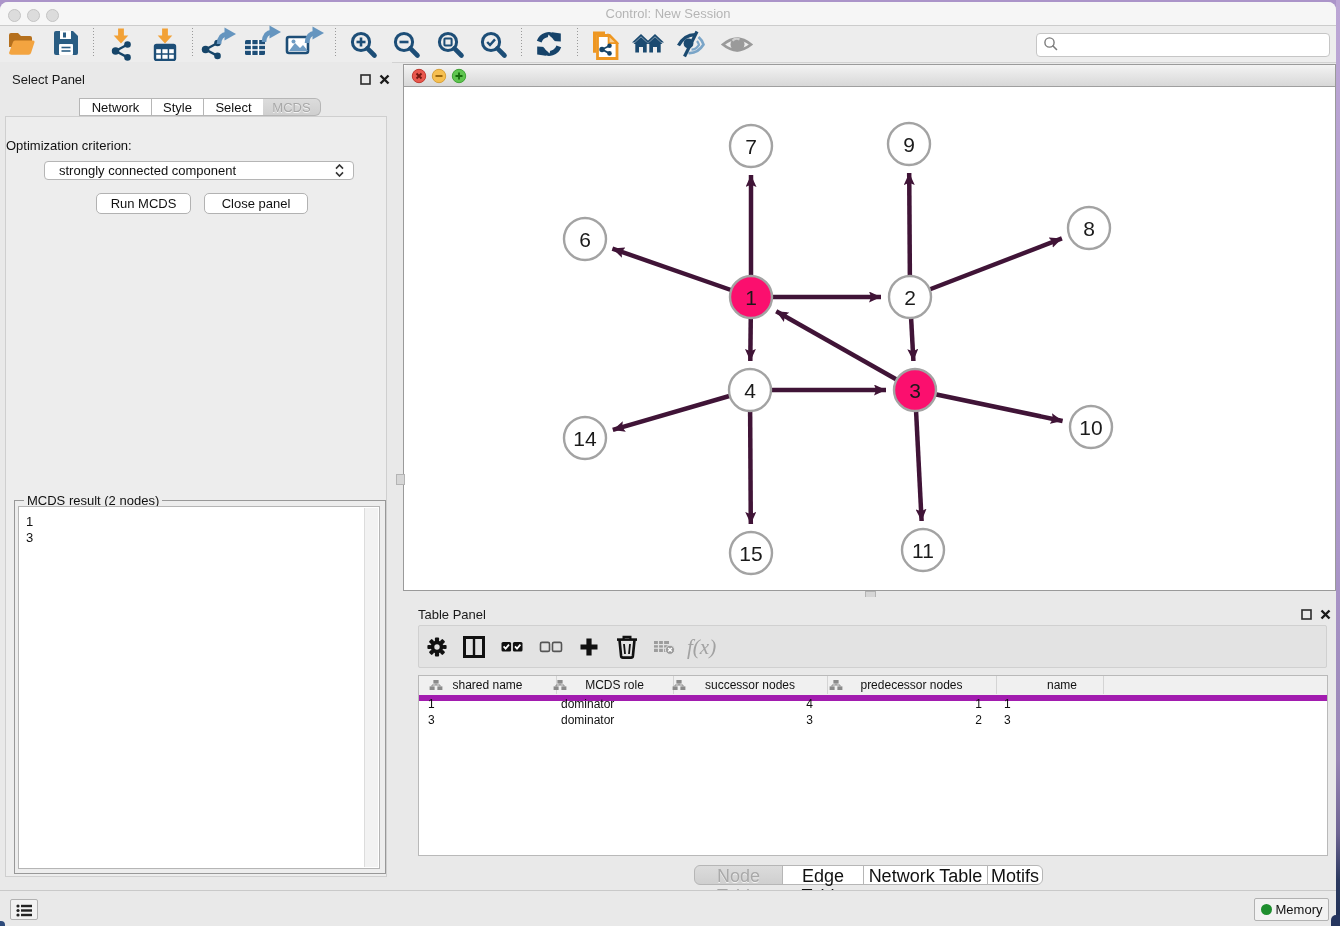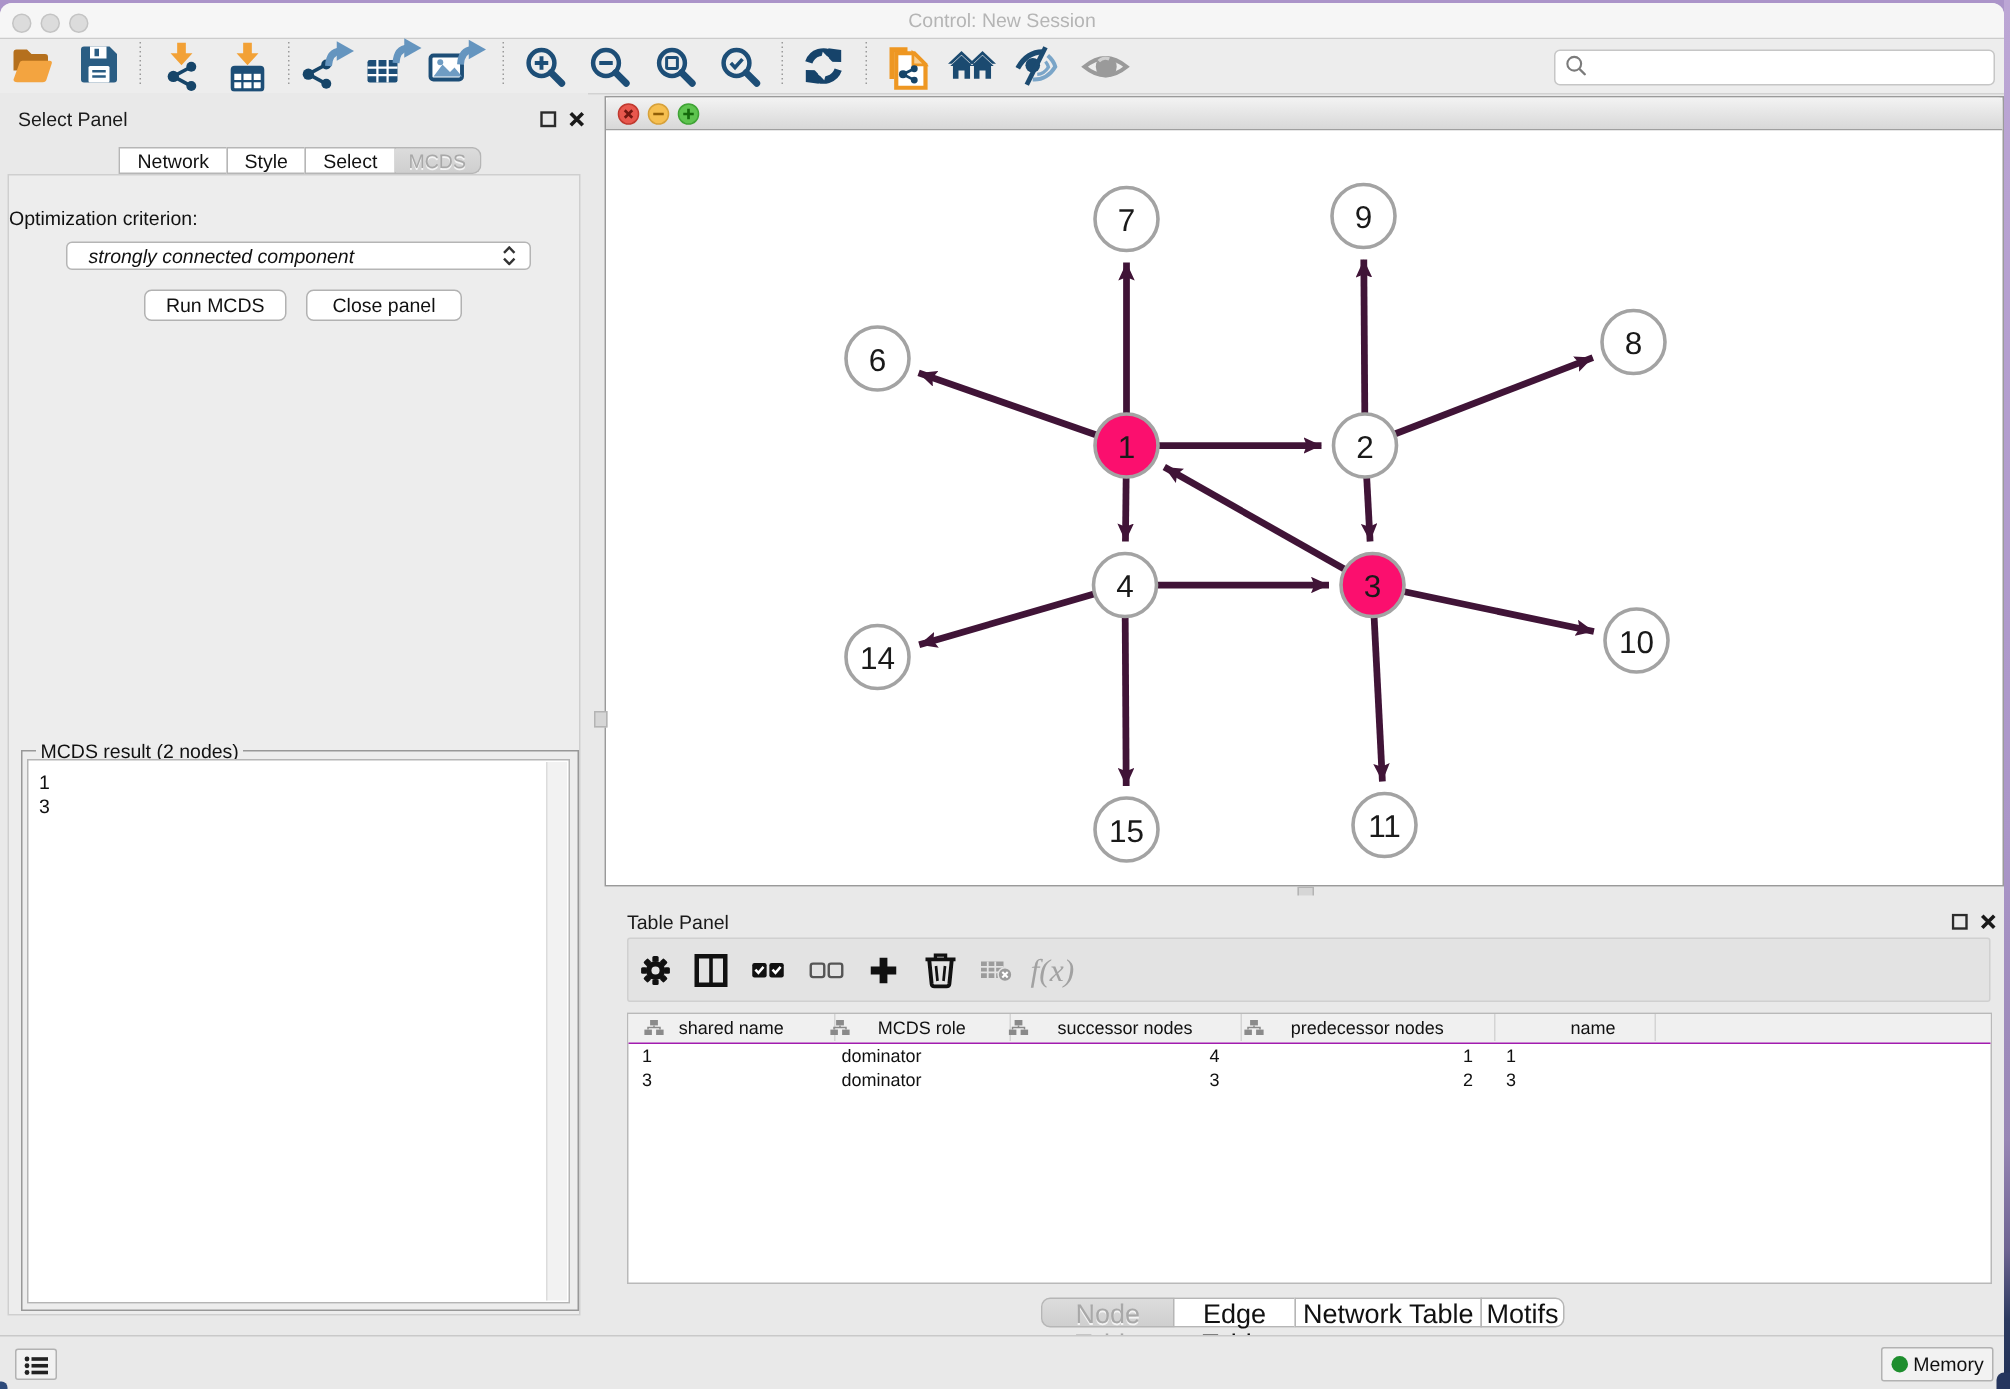--- a/index.html
+++ b/index.html
@@ -25,21 +25,21 @@
   .resultbox{position:absolute;left:3px;top:5px;width:362px;height:363px;background:#fff;border:1px solid #b5b5b5;box-sizing:border-box;font-size:13px;color:#111;}
   .rb-scroll{position:absolute;right:1px;top:1px;width:13px;height:359px;background:#f2f2f2;border-left:1px solid #dcdcdc;}
   
   .nw{position:absolute;left:403px;top:64px;width:933px;height:527px;background:#fff;border:1px solid #9a9a9a;box-sizing:border-box;}
   .nw-title{position:absolute;left:0;top:0;width:100%;height:22px;background:linear-gradient(#f3f3f3,#d8d8d8);border-bottom:1px solid #9f9f9f;border-radius:3px 3px 0 0;box-sizing:border-box;}
   .nw-title-text{position:absolute;top:4px;width:100%;text-align:center;font-size:12px;font-weight:bold;color:#111;}
   
   .tp{position:absolute;left:403px;top:597px;width:933px;height:293px;background:#e9e9e9;}
   .tp-toolbar{position:absolute;left:15px;top:28px;width:909px;height:43px;background:#e3e3e3;border:1px solid #d0d0d0;border-radius:2px;box-sizing:border-box;}
   .tbl{position:absolute;left:15px;top:78px;width:910px;height:181px;background:#fff;border:1px solid #b9b9b9;box-sizing:border-box;}
-  .thead{position:absolute;left:0;top:0;width:100%;height:19px;background:#f0f0f0;border-bottom:1px solid #a21caf;font-size:12px;color:#111;}
+  .thead{position:absolute;left:0;top:0;width:100%;height:19px;background:#f0f0f0;border-bottom:6px solid #a21caf;font-size:12px;color:#111;}
   .hcol{position:absolute;top:0;height:18px;line-height:18px;text-align:center;border-right:1px solid #d4d4d4;}
   .trow{position:absolute;font-size:12px;color:#111;height:16px;line-height:16px;}
   .btabs{position:absolute;left:0;top:268px;width:100%;height:21px;font-size:18px;}
   .btab{position:absolute;top:0;height:20px;line-height:20px;text-align:center;background:#fff;border:1px solid #b6b6b6;box-sizing:border-box;color:#111;}
   
   .status{position:absolute;left:0;top:890px;width:1336px;height:36px;background:#e9e9e9;border-top:1px solid #c9c9c9;}
   .rightstrip{position:absolute;left:1336px;top:0;width:4px;height:926px;background:linear-gradient(#bca6d5 0%,#ab96c9 60%,#9886b5 82%,#6e6492 90%,#2c3a60 95%,#1f2f55 100%);}
 .tabsel{background:linear-gradient(#dcdcdc,#cfcfcf) !important;color:#a8a8a8 !important;text-shadow:0 1px 0 #f4f4f4;}
 </style>
 </head>
@@ -222,21 +222,21 @@
     </svg>
   <div class="tabs">
     <div class="tab" style="left:79px;width:73px;">Network</div>
     <div class="tab" style="left:151px;width:53px;">Style</div>
     <div class="tab" style="left:203px;width:61px;">Select</div>
     <div class="tab tabsel" style="left:263px;width:58px;border-left:none;border-radius:0 6px 6px 0;">MCDS</div>
   </div>
   <div class="cp-content">
     <div style="position:absolute;left:0;top:21px;width:100%;text-align:left;font-size:13px;color:#111;">Optimization criterion:</div>
     <div style="position:absolute;left:38px;top:44px;width:310px;height:19px;background:#fff;border:1px solid #b5b5b5;border-radius:4px;box-sizing:border-box;font-size:13px;color:#111;line-height:17px;">
-      <span style="padding-left:14px;font-style:italic;">strongly connected component</span>
+      <span style="padding-left:14px;">strongly connected component</span>
       <svg width="11" height="13" viewBox="0 0 11 13" style="position:absolute;right:8px;top:2px;">
           <path d="M2,4.6 L5.5,1 L9,4.6" fill="none" stroke="#333" stroke-width="1.6"></path>
           <path d="M2,8.4 L5.5,12 L9,8.4" fill="none" stroke="#333" stroke-width="1.6"></path>
         </svg>
     </div>
     <div class="btn" style="left:90px;top:76px;width:95px;height:21px;line-height:19px;">Run MCDS</div>
     <div class="btn" style="left:198px;top:76px;width:104px;height:21px;line-height:19px;">Close panel</div>
     <div class="fieldset">
       <div class="legend">MCDS result (2 nodes)</div>
       <div class="resultbox">

